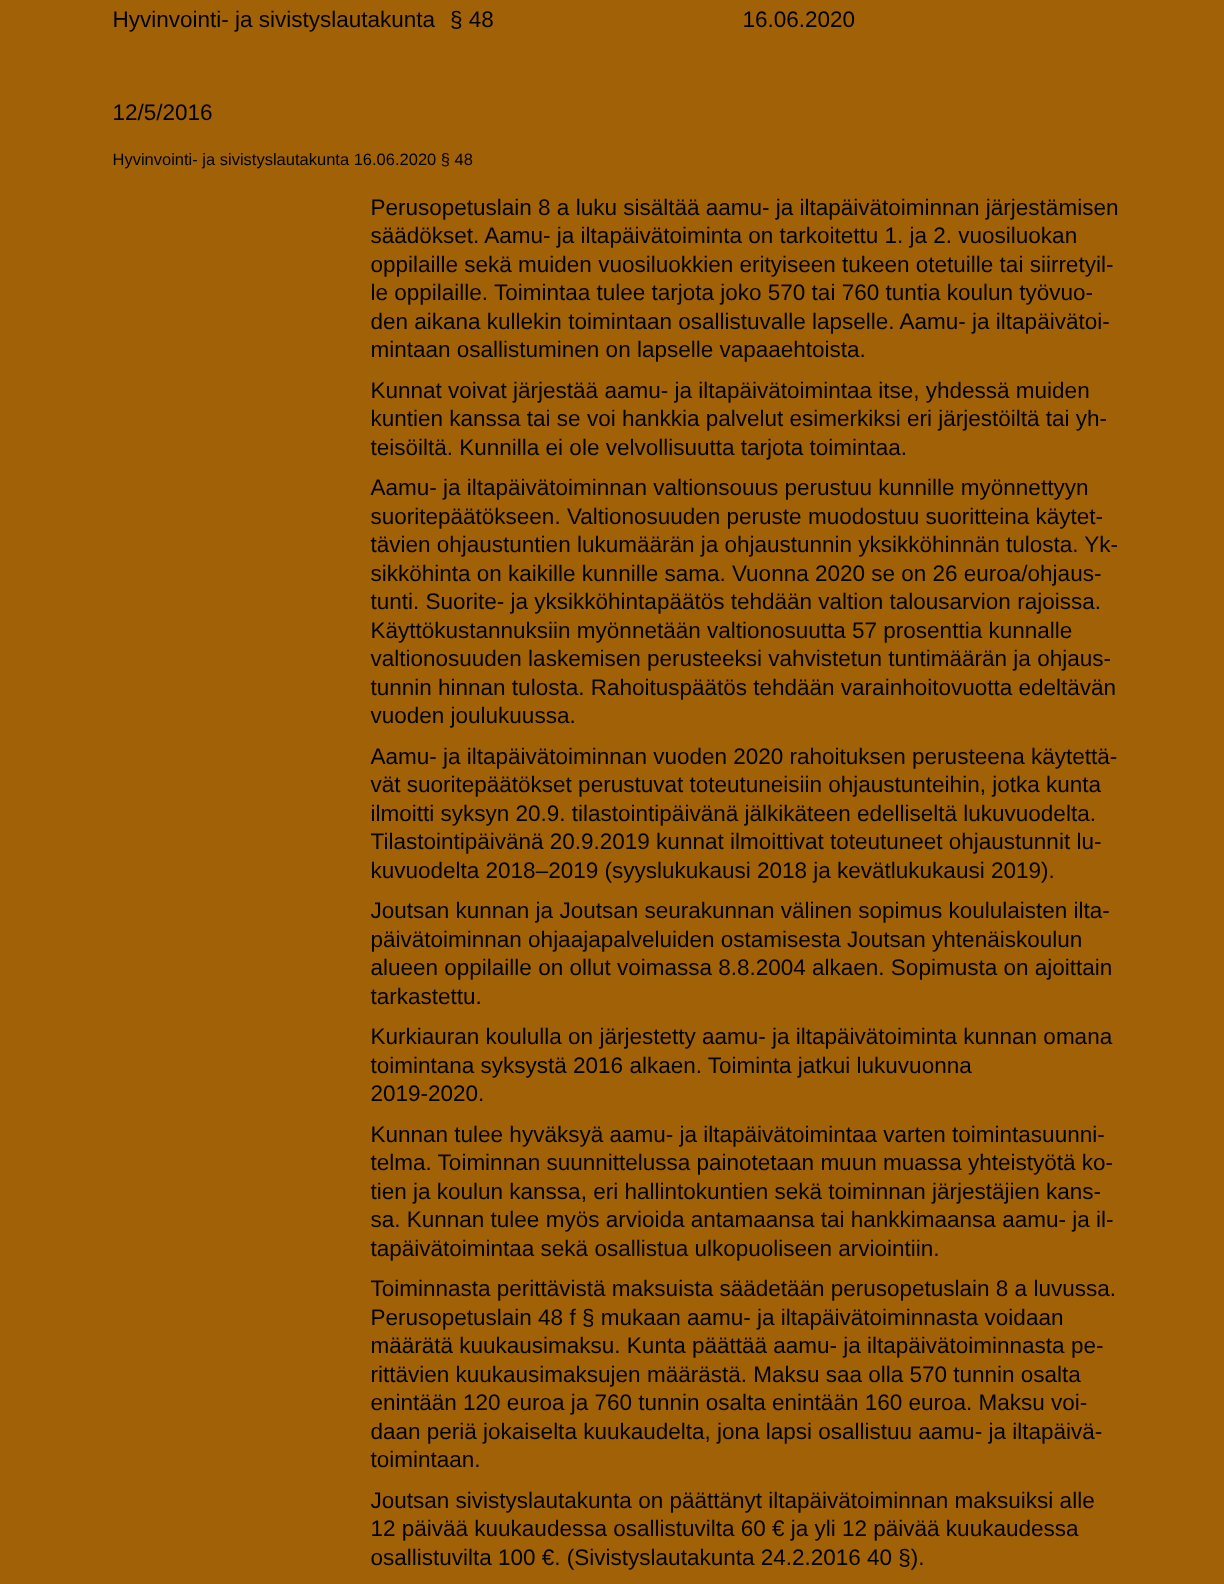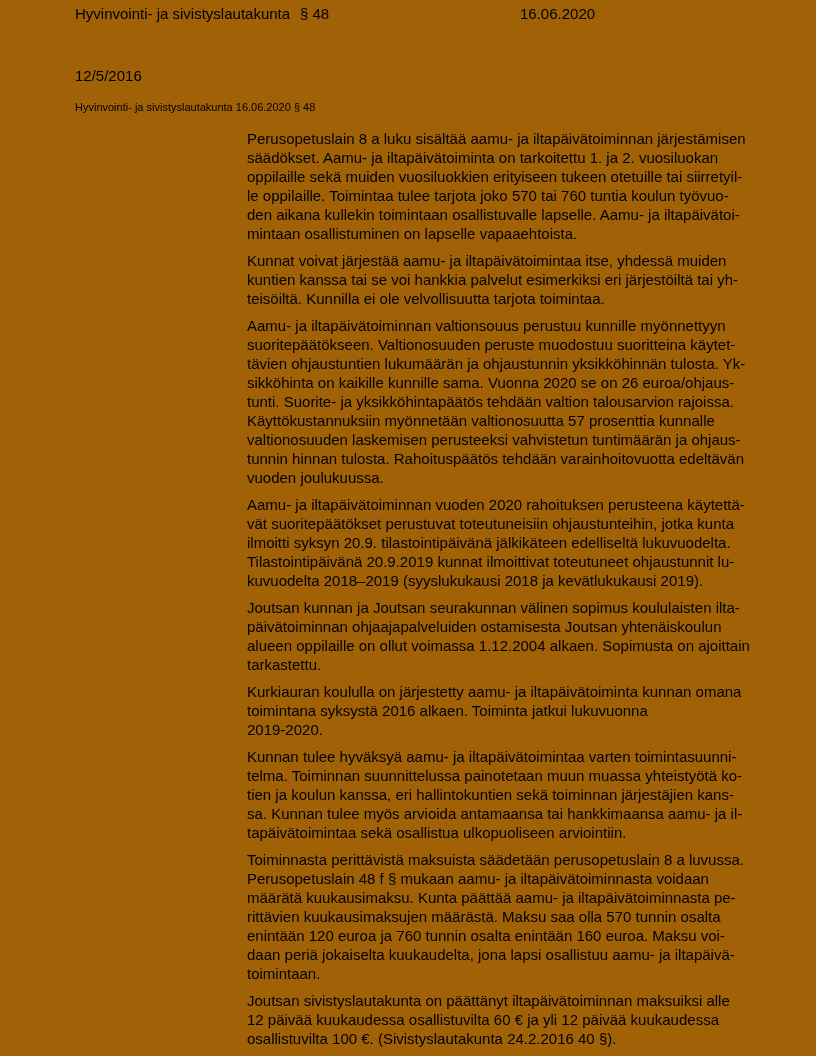--- a/index.html
+++ b/index.html
@@ -20,21 +20,21 @@
     position: absolute;
     top: 4px;
     left: 75px;
     width: 700px;
     height: 19px;
     font-size: 15px;
     line-height: 19px;
   }
   .header-row .committee { position: absolute; left: 0; top: 0; white-space: nowrap; }
   .header-row .section   { position: absolute; left: 225px; top: 0; white-space: nowrap; text-align: right; }
-  .header-row .date      { position: absolute; left: 445px; top: 0; white-space: nowrap; }
+  .header-row .date      { position: absolute; left: 420px; top: 0; white-space: nowrap; }
   .doc-title {
     position: absolute;
     top: 35px;
     left: 75px;
     font-size: 15px;
     line-height: 19px;
     font-weight: 400;
     white-space: nowrap;
   }
   .doc-date {
@@ -101,21 +101,21 @@
 valtionosuuden laskemisen perusteeksi vahvistetun tuntimäärän ja ohjaus-
 tunnin hinnan tulosta. Rahoituspäätös tehdään varainhoitovuotta edeltävän
 vuoden joulukuussa.</p>
     <p>Aamu- ja iltapäivätoiminnan vuoden 2020 rahoituksen perusteena käytettä-
 vät suoritepäätökset perustuvat toteutuneisiin ohjaustunteihin, jotka kunta
 ilmoitti syksyn 20.9. tilastointipäivänä jälkikäteen edelliseltä lukuvuodelta.
 Tilastointipäivänä 20.9.2019 kunnat ilmoittivat toteutuneet ohjaustunnit lu-
 kuvuodelta 2018–2019 (syyslukukausi 2018 ja kevätlukukausi 2019).</p>
     <p>Joutsan kunnan ja Joutsan seurakunnan välinen sopimus koululaisten ilta-
 päivätoiminnan ohjaajapalveluiden ostamisesta Joutsan yhtenäiskoulun
-alueen oppilaille on ollut voimassa 1.12.2004 alkaen. Sopimusta on ajoittain
+alueen oppilaille on ollut voimassa 8.8.2004 alkaen. Sopimusta on ajoittain
 tarkastettu.</p>
     <p>Kurkiauran koululla on järjestetty aamu- ja iltapäivätoiminta kunnan omana
 toimintana syksystä 2016 alkaen. Toiminta jatkui lukuvuonna
 2019-2020.</p>
     <p>Kunnan tulee hyväksyä aamu- ja iltapäivätoimintaa varten toimintasuunni-
 telma. Toiminnan suunnittelussa painotetaan muun muassa yhteistyötä ko-
 tien ja koulun kanssa, eri hallintokuntien sekä toiminnan järjestäjien kans-
 sa. Kunnan tulee myös arvioida antamaansa tai hankkimaansa aamu- ja il-
 tapäivätoimintaa sekä osallistua ulkopuoliseen arviointiin.</p>
     <p>Toiminnasta perittävistä maksuista säädetään perusopetuslain 8 a luvussa.

